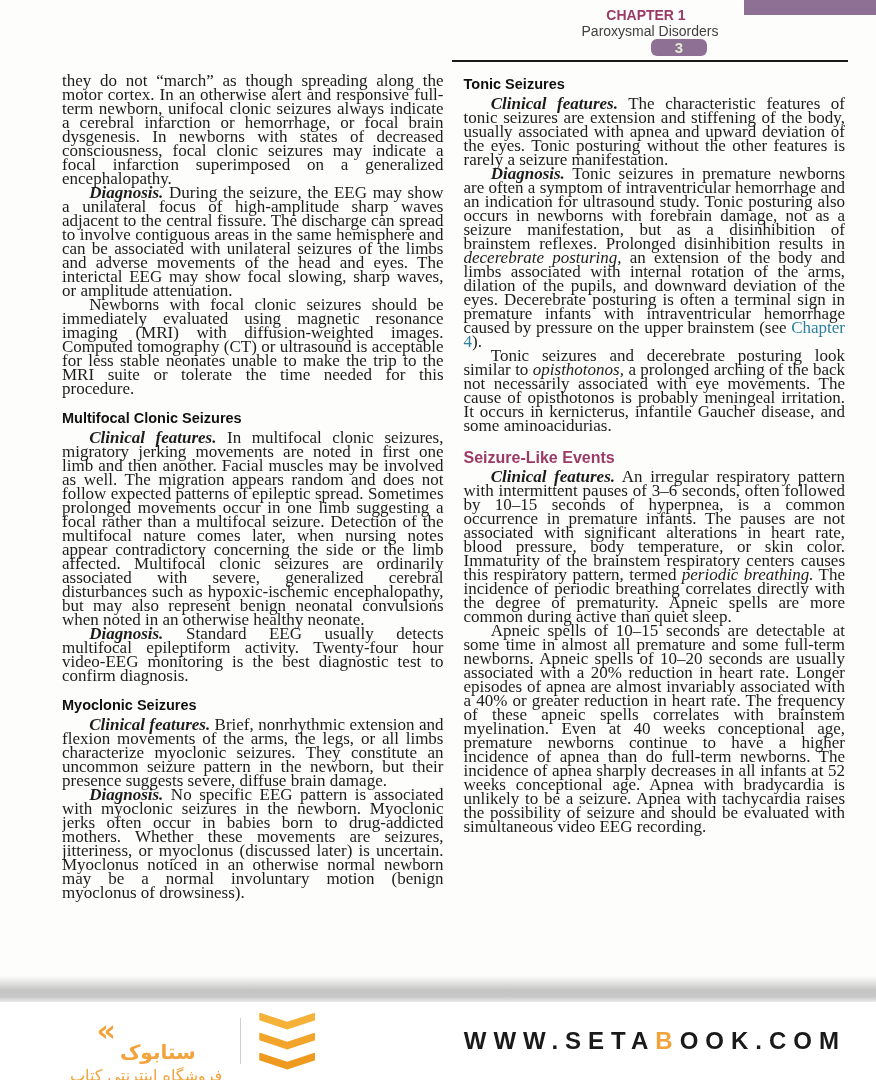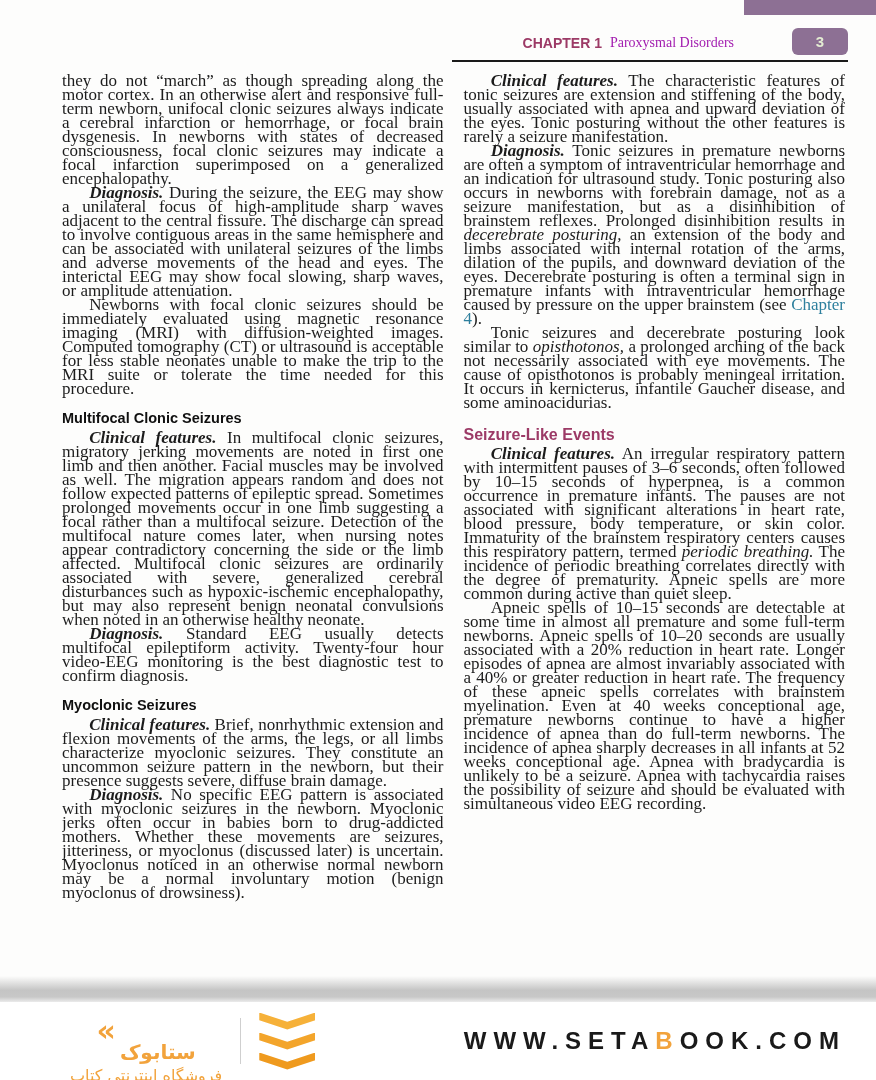--- a/index.html
+++ b/index.html
@@ -19,23 +19,24 @@
     width: 132px; height: 15px;
     background: var(--badge-purple, #8d7094);
   }
   .header-strip {
     position: absolute; left: 452px; right: 28px; top: 26px;
     height: 34px;
     border-bottom: 2px solid #1a1a1a;
     display: flex; align-items: center; justify-content: flex-end;
     font-family: "Liberation Sans", sans-serif;
     font-size: 14px;
+    flex-direction: column;
   }
   .chapter-label { font-weight: bold; color: var(--heading-maroon, #9c3a66); margin-right: 8px; }
-  .chapter-title { color: #a21caf; font-family: Liberation Serif, serif; }
+  .chapter-title { color: #404040; }
   .page-badge {
     margin-left: 58px; margin-bottom: 4px;
     width: 56px; height: 27px;
     background: var(--badge-purple, #8d7094);
     color: #e3ecd2;
     border-radius: 6px;
     display: flex; align-items: center; justify-content: center;
     font-weight: bold; font-size: 15px;
     font-family: "Liberation Sans", sans-serif;
   }
@@ -141,20 +142,21 @@
         <p class="body-para indent"><span class="seg-lead">Diagnosis.</span><span class="seg-normal"> During the seizure, the EEG may show a unilateral focus of high-amplitude sharp waves adjacent to the central fissure. The discharge can spread to involve contiguous areas in the same hemisphere and can be associated with unilateral seizures of the limbs and adverse movements of the head and eyes. The interictal EEG may show focal slowing, sharp waves, or amplitude attenuation.</span></p>
         <p class="body-para indent"><span class="seg-normal">Newborns with focal clonic seizures should be immediately evaluated using magnetic resonance imaging (MRI) with diffusion-weighted images. Computed tomography (CT) or ultrasound is acceptable for less stable neonates unable to make the trip to the MRI suite or tolerate the time needed for this procedure.</span></p>
         <h3 class="sub-heading">Multifocal Clonic Seizures</h3>
         <p class="body-para indent"><span class="seg-lead">Clinical features.</span><span class="seg-normal"> In multifocal clonic seizures, migratory jerking movements are noted in first one limb and then another. Facial muscles may be involved as well. The migration appears random and does not follow expected patterns of epileptic spread. Sometimes prolonged movements occur in one limb suggesting a focal rather than a multifocal seizure. Detection of the multifocal nature comes later, when nursing notes appear contradictory concerning the side or the limb affected. Multifocal clonic seizures are ordinarily associated with severe, generalized cerebral disturbances such as hypoxic-ischemic encephalopathy, but may also represent benign neonatal convulsions when noted in an otherwise healthy neonate.</span></p>
         <p class="body-para indent"><span class="seg-lead">Diagnosis.</span><span class="seg-normal"> Standard EEG usually detects multifocal epileptiform activity. Twenty-four hour video-EEG monitoring is the best diagnostic test to confirm diagnosis.</span></p>
         <h3 class="sub-heading">Myoclonic Seizures</h3>
         <p class="body-para indent"><span class="seg-lead">Clinical features.</span><span class="seg-normal"> Brief, nonrhythmic extension and flexion movements of the arms, the legs, or all limbs characterize myoclonic seizures. They constitute an uncommon seizure pattern in the newborn, but their presence suggests severe, diffuse brain damage.</span></p>
         <p class="body-para indent"><span class="seg-lead">Diagnosis.</span><span class="seg-normal"> No specific EEG pattern is associated with myoclonic seizures in the newborn. Myoclonic jerks often occur in babies born to drug-addicted mothers. Whether these movements are seizures, jitteriness, or myoclonus (discussed later) is uncertain. Myoclonus noticed in an otherwise normal newborn may be a normal involuntary motion (benign myoclonus of drowsiness).</span></p>
       </section>
     <section class="col" id="col-right">
+        <h3 class="sub-heading">Tonic Seizures</h3>
         <p class="body-para indent"><span class="seg-lead">Clinical features.</span><span class="seg-normal"> The characteristic features of tonic seizures are extension and stiffening of the body, usually associated with apnea and upward deviation of the eyes. Tonic posturing without the other features is rarely a seizure manifestation.</span></p>
         <p class="body-para indent"><span class="seg-lead">Diagnosis.</span><span class="seg-normal"> Tonic seizures in premature newborns are often a symptom of intraventricular hemorrhage and an indication for ultrasound study. Tonic posturing also occurs in newborns with forebrain damage, not as a seizure manifestation, but as a disinhibition of brainstem reflexes. Prolonged disinhibition results in </span><span class="seg-italic">decerebrate posturing,</span><span class="seg-normal"> an extension of the body and limbs associated with internal rotation of the arms, dilation of the pupils, and downward deviation of the eyes. Decerebrate posturing is often a terminal sign in premature infants with intraventricular hemorrhage caused by pressure on the upper brainstem (see </span><a href="#" class="seg-link">Chapter 4</a><span class="seg-normal">).</span></p>
         <p class="body-para indent"><span class="seg-normal">Tonic seizures and decerebrate posturing look similar to </span><span class="seg-italic">opisthotonos,</span><span class="seg-normal"> a prolonged arching of the back not necessarily associated with eye movements. The cause of opisthotonos is probably meningeal irritation. It occurs in kernicterus, infantile Gaucher disease, and some aminoacidurias.</span></p>
         <h2 class="section-heading">Seizure-Like Events</h2>
         <p class="body-para indent"><span class="seg-lead">Clinical features.</span><span class="seg-normal"> An irregular respiratory pattern with intermittent pauses of 3–6 seconds, often followed by 10–15 seconds of hyperpnea, is a common occurrence in premature infants. The pauses are not associated with significant alterations in heart rate, blood pressure, body temperature, or skin color. Immaturity of the brainstem respiratory centers causes this respiratory pattern, termed </span><span class="seg-italic">periodic breathing.</span><span class="seg-normal"> The incidence of periodic breathing correlates directly with the degree of prematurity. Apneic spells are more common during active than quiet sleep.</span></p>
         <p class="body-para indent"><span class="seg-normal">Apneic spells of 10–15 seconds are detectable at some time in almost all premature and some full-term newborns. Apneic spells of 10–20 seconds are usually associated with a 20% reduction in heart rate. Longer episodes of apnea are almost invariably associated with a 40% or greater reduction in heart rate. The frequency of these apneic spells correlates with brainstem myelination. Even at 40 weeks conceptional age, premature newborns continue to have a higher incidence of apnea than do full-term newborns. The incidence of apnea sharply decreases in all infants at 52 weeks conceptional age. Apnea with bradycardia is unlikely to be a seizure. Apnea with tachycardia raises the possibility of seizure and should be evaluated with simultaneous video EEG recording.</span></p>
       </section>
   </main>
 
   <div class="scan-band"></div>

